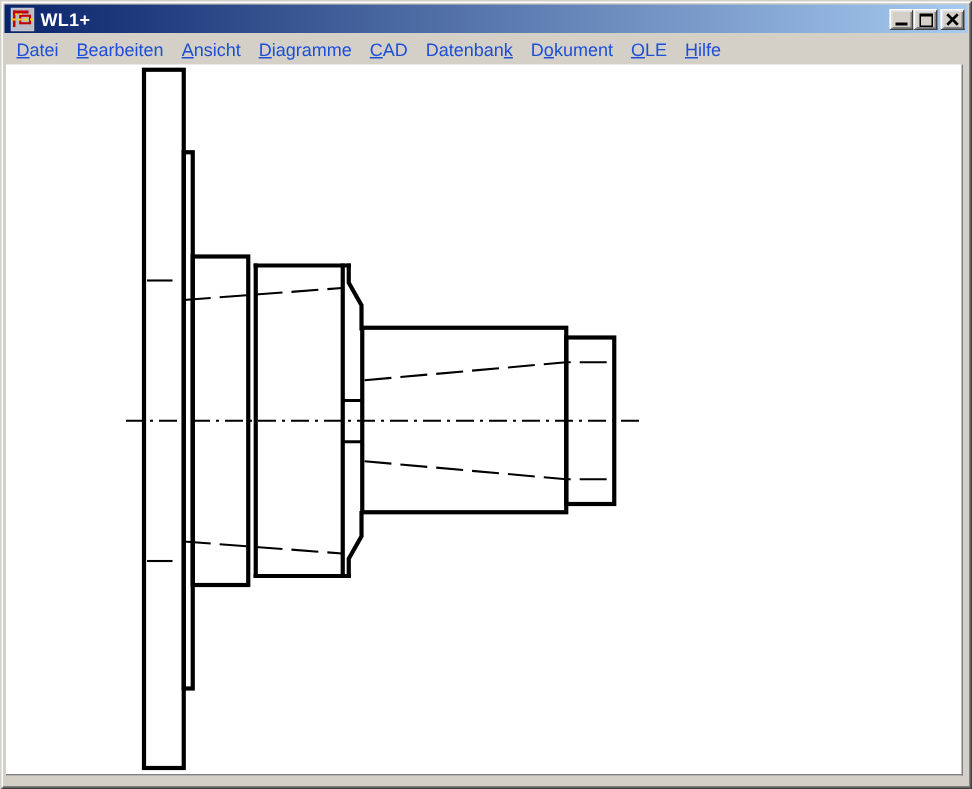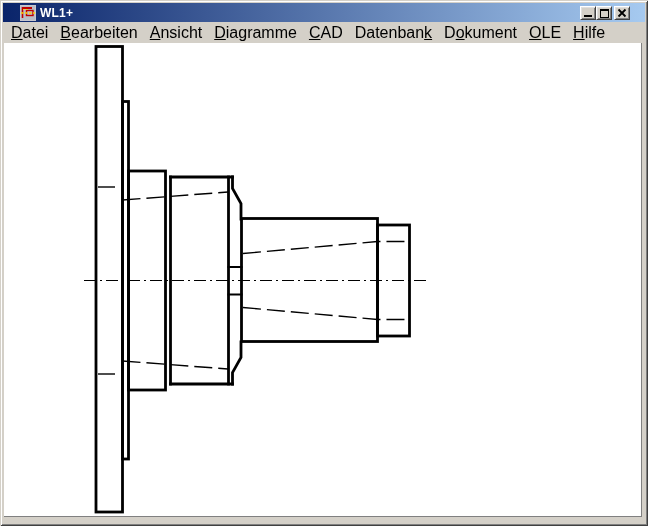--- a/index.html
+++ b/index.html
@@ -2,40 +2,40 @@
 <html style="--titlebar_left: #0a246a; --titlebar_right: #a6caf0; --title_text: #ffffff; --chrome: #d4d0c8; --line: #000000;"><head>
 <meta charset="utf-8">
 <style>
   html,body{margin:0;padding:0;width:648px;height:526px;overflow:hidden;
     font-family:"Liberation Sans",sans-serif;}
   .window{position:absolute;inset:0;background:var(--chrome);
     box-shadow:inset 1px 1px 0 var(--chrome), inset -1px -1px 0 #404040,
                inset 2px 2px 0 #ffffff, inset -2px -2px 0 #808080;}
   .title-bar{position:absolute;left:3px;top:3px;right:3px;height:19px;
     background:linear-gradient(to right,var(--titlebar_left),var(--titlebar_right));
-    display:flex;align-items:center;padding:0 15px;box-sizing:border-box;}
+    display:flex;align-items:center;padding:0 2px;box-sizing:border-box;}
   .app-icon{width:16px;height:16px;margin:0 4px 0 2px;flex:0 0 auto;}
   .title-text{color:var(--title_text);font-size:12px;font-weight:bold;
     white-space:nowrap;letter-spacing:0.2px;}
   .title-app{margin-right:18px;}
   .title-buttons{margin-left:auto;display:flex;align-items:center;}
   .tb-btn{width:16px;height:14px;background:var(--chrome);
     border:1px solid;border-color:#ffffff #404040 #404040 #ffffff;
     box-shadow:inset 1px 1px 0 #dfdfdf, inset -1px -1px 0 #808080;
     display:flex;align-items:flex-end;justify-content:center;
     padding:0;box-sizing:border-box;position:relative;}
   .tb-btn + .tb-btn{margin-left:0px;}
   .tb-btn.close{margin-left:2px;}
   .glyph-min{width:8px;height:2px;background:#000;margin:0 0 2px 0;}
   .glyph-max{width:9px;height:9px;border:1px solid #000;border-top:2px solid #000;
     box-sizing:border-box;margin-bottom:1px;}
   .glyph-close{position:absolute;inset:0;}
   .menu-bar{position:absolute;left:4px;top:23px;right:4px;height:19px;
-    background:var(--chrome);display:flex;align-items:center;
-    font-size:16px;color:#000000;}
+    background:var(--chrome);display:flex;align-items:flex-end;
+    font-size:12px;color:#1d4ed8;}
   .menu-item{padding:2px 5px;margin:0 1px;white-space:nowrap;}
   .menu-item:first-child{margin-left:2px;}
   .client-area{position:absolute;left:4px;top:43px;width:637px;height:473px;
     background:#ffffff;border-right:1px solid #808080;border-bottom:1px solid #808080;
     box-sizing:content-box;}
   svg.drawing{position:absolute;inset:0;}
   .outline{fill:none;stroke:var(--line);stroke-width:2.8px;stroke-linecap:square;}
   .neck{fill:none;stroke:var(--line);stroke-width:2px;stroke-linecap:square;}
   .thin{fill:none;stroke:var(--line);stroke-width:1.4px;}
   .hidden-line{fill:none;stroke:var(--line);stroke-width:1.4px;stroke-dasharray:18 6;}

